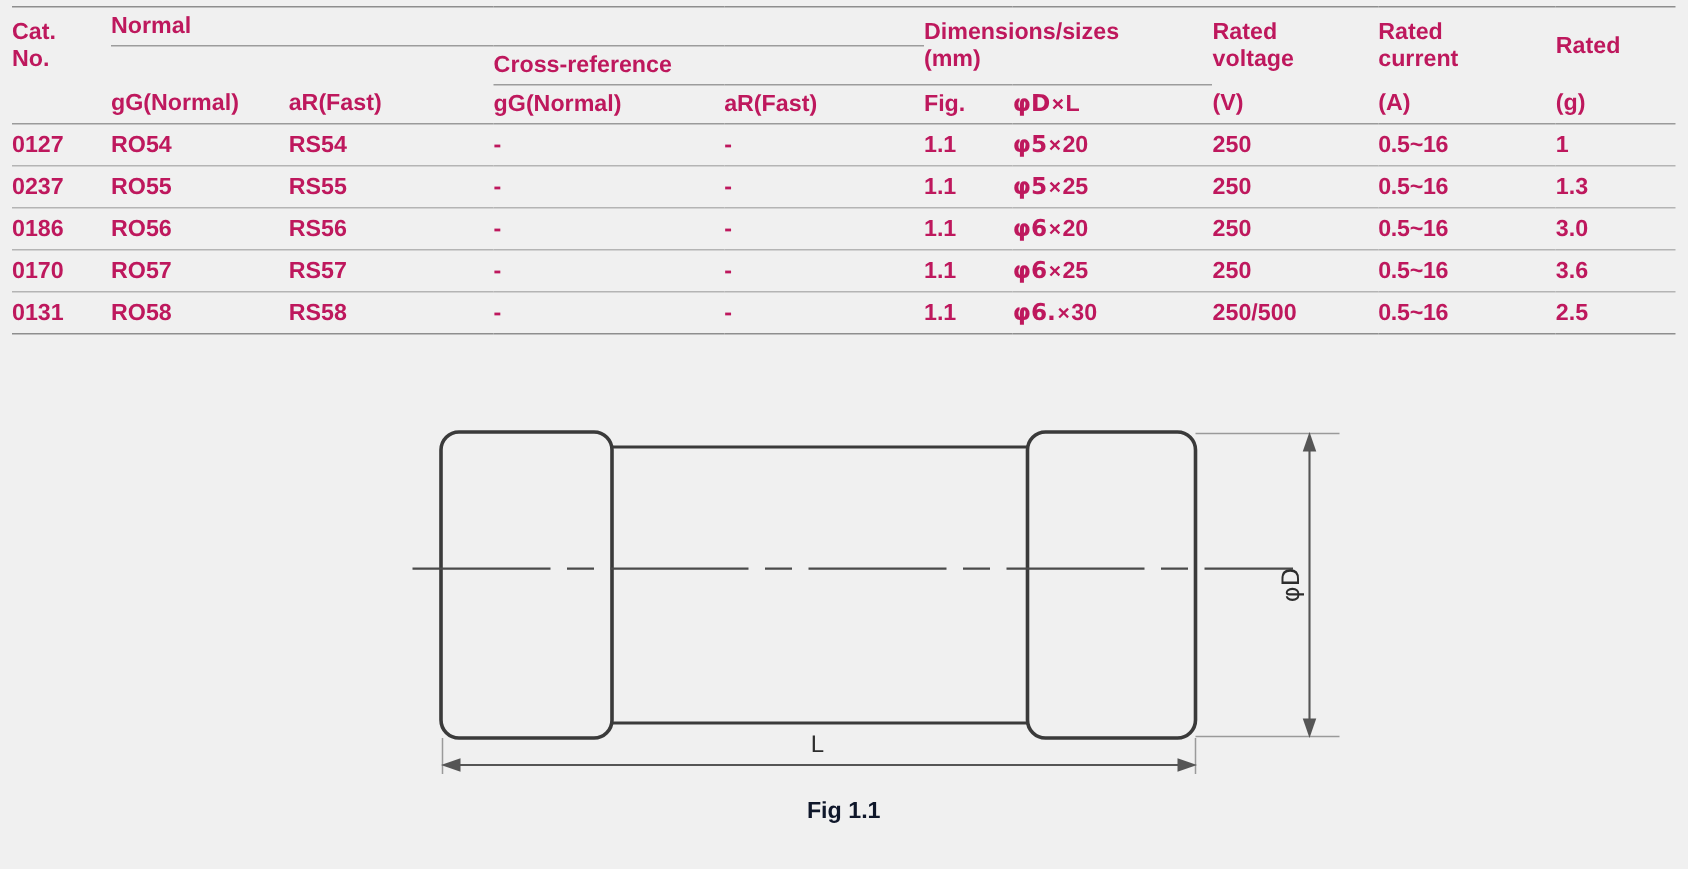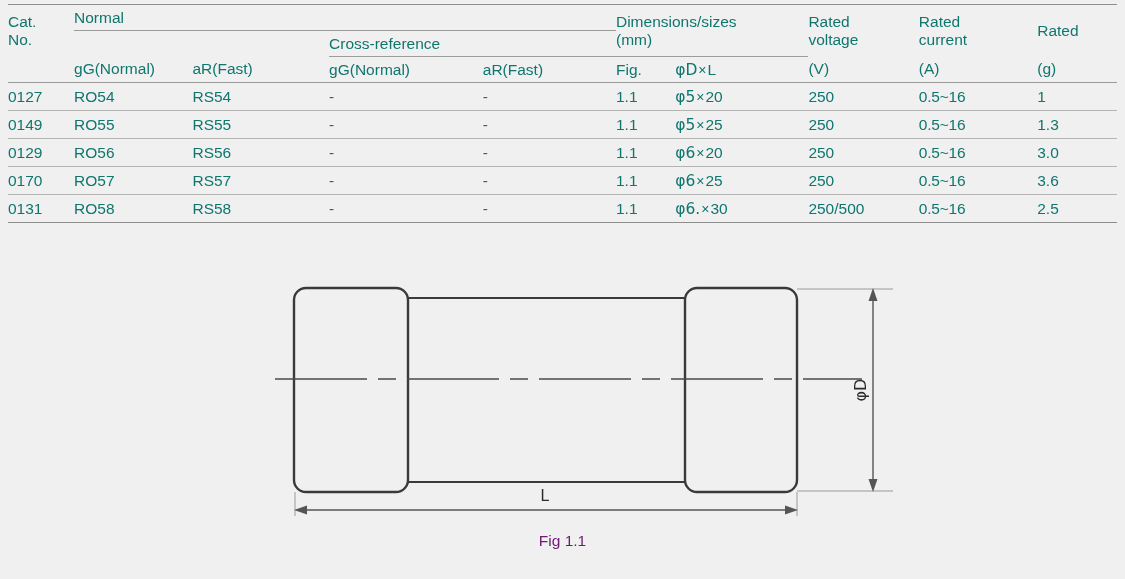--- a/index.html
+++ b/index.html
@@ -17,21 +17,22 @@
   }
 
   
   .spec-table {
     position: absolute;
     left: 8px;
     top: 4px;
     width: 1109px;
     border-collapse: collapse;
     font-size: 15.5px;
-    color: #0f766e;
+    color: #be185d;
+    font-weight: bold;
   }
   .spec-table td {
     padding: 0;
     vertical-align: middle;
     white-space: nowrap;
   }
 
   .rule-top td {
     border-top: 1.6px solid #8e8e8e;
     height: 0;
@@ -88,21 +89,22 @@
     width: 1125px;
     height: 300px;
   }
   .fig-caption {
     position: absolute;
     left: 0;
     top: 532px;
     width: 1125px;
     text-align: center;
     font-size: 15.5px;
-    color: #701a75;
+    color: #0f172a;
+    font-weight: bold;
   }
 </style>
 </head>
 <body>
 
 <table class="spec-table">
   <colgroup>
     <col class="c-cat">
       <col class="c-gg">
       <col class="c-ar">
@@ -179,39 +181,39 @@
     </td>
     <td>250</td>
     <td class="tilde">0.5~16</td>
     <td>1</td>
   </tr>
   <tr class="rule-row">
         <td colspan="10"></td>
       </tr>
 
   <tr class="drow">
-    <td>0149</td>
+    <td>0237</td>
     <td>RO55</td>
     <td>RS55</td>
     <td>-</td>
     <td>-</td>
     <td>1.1</td>
     <td>
       <span class="phi">φ5</span><span class="times">×</span><span>25</span>
     </td>
     <td>250</td>
     <td class="tilde">0.5~16</td>
     <td>1.3</td>
   </tr>
   <tr class="rule-row">
         <td colspan="10"></td>
       </tr>
 
   <tr class="drow">
-    <td>0129</td>
+    <td>0186</td>
     <td>RO56</td>
     <td>RS56</td>
     <td>-</td>
     <td>-</td>
     <td>1.1</td>
     <td>
       <span class="phi">φ6</span><span class="times">×</span><span>20</span>
     </td>
     <td>250</td>
     <td class="tilde">0.5~16</td>

